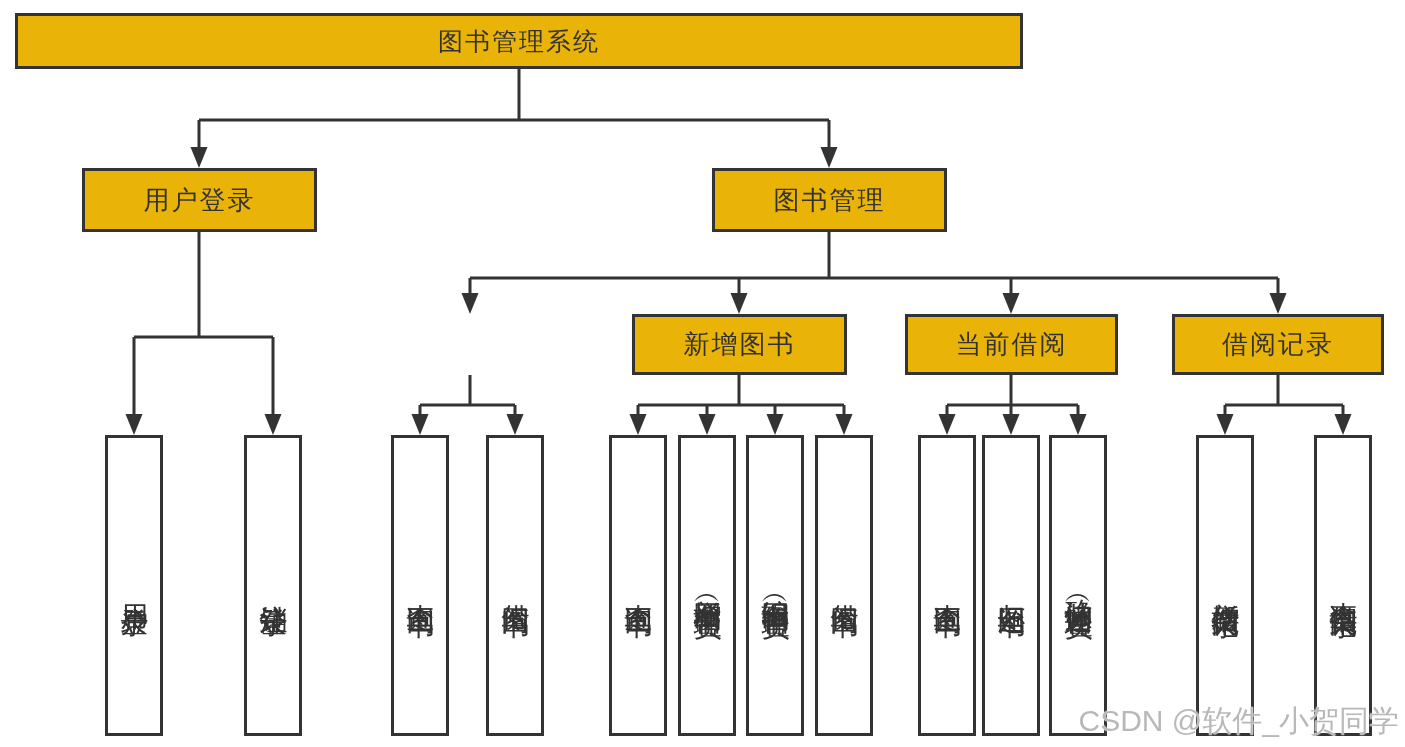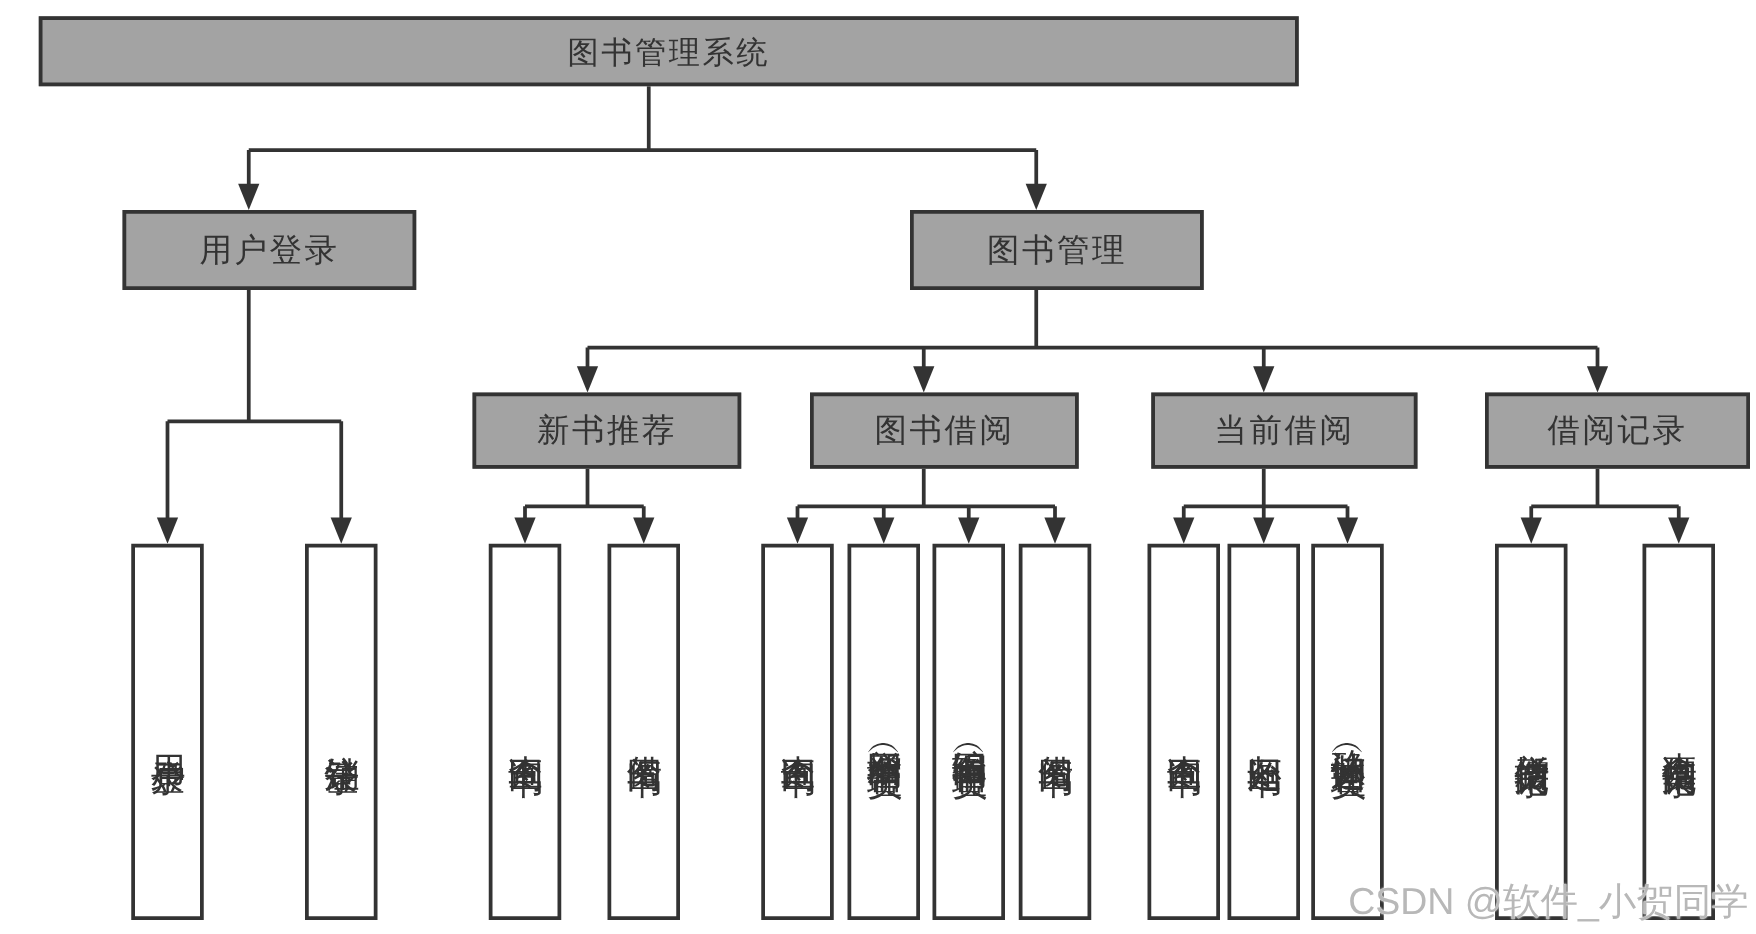--- a/index.html
+++ b/index.html
@@ -2,24 +2,24 @@
 <html style="--line: #333333; --text: #333333; --watermark: #b8b8b8;"><head>
 <meta charset="utf-8">
 <style>
   :root { --line:#333333; --text:#333333; --watermark:#b8b8b8; }
   * { margin:0; padding:0; box-sizing:border-box; }
   html,body { background:#ffffff; }
   body { width:1405px; height:747px; position:relative; overflow:hidden;
          font-family:"Liberation Sans","DejaVu Sans",sans-serif; }
   #stage { position:absolute; inset:0; width:1405px; height:747px; }
   #connectors { position:absolute; inset:0; width:100%; height:100%; z-index:1; }
-  .hbox { position:absolute; z-index:2; background:#a3a3a3;
+  .hbox { position:absolute; z-index:2; background:#eab308;
           border:3px solid var(--line); display:flex; align-items:center;
           justify-content:center; color:var(--text); font-size:26px;
-          letter-spacing:2px;margin-left:16px; }
+          letter-spacing:2px; }
   .root  { left:15px;  top:13px;  width:1008px; height:56px; font-size:25px; }
   .l2a   { left:82px;  top:168px; width:235px;  height:64px; }
   .l2b   { left:712px; top:168px; width:235px;  height:64px; }
   .l3a   { left:362px;  top:314px; width:215px; height:61px; }
   .l3b   { left:632px;  top:314px; width:215px; height:61px; }
   .l3c   { left:905px;  top:314px; width:213px; height:61px; }
   .l3d   { left:1172px; top:314px; width:212px; height:61px; }
   .vbox { position:absolute; top:435px; width:58px; height:301px; z-index:2;
           background:#ffffff; border:3px solid var(--line); display:flex;
           align-items:center; justify-content:center; }
@@ -90,25 +90,22 @@
     <span>图书管理系统</span>
   </div>
 
   <div class="hbox l2a">
     <span>用户登录</span>
   </div>
   <div class="hbox l2b">
     <span>图书管理</span>
   </div>
 
-  <div class="hbox l3a">
-    <span>新书推荐</span>
-  </div>
   <div class="hbox l3b">
-    <span>图书借阅</span>
+    <span>新增图书</span>
   </div>
   <div class="hbox l3d">
     <span>借阅记录</span>
   </div>
   <div class="hbox l3c">
     <span>当前借阅</span>
   </div>
 
   <div class="vbox u1">
     <span>用户登录</span>

